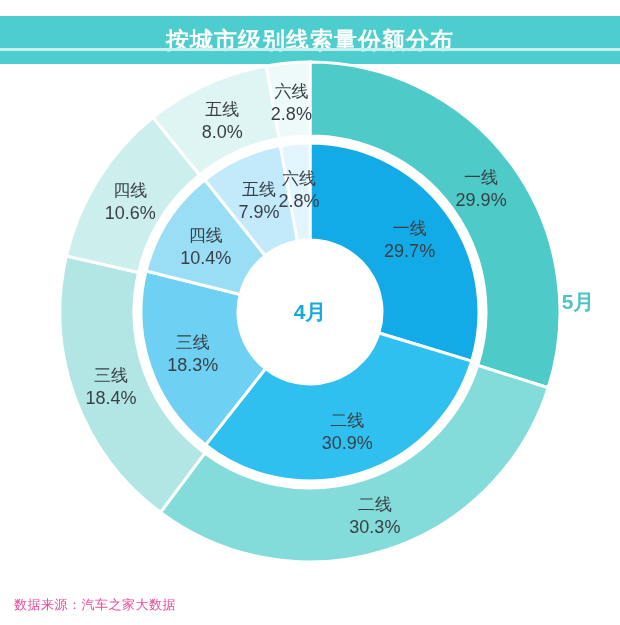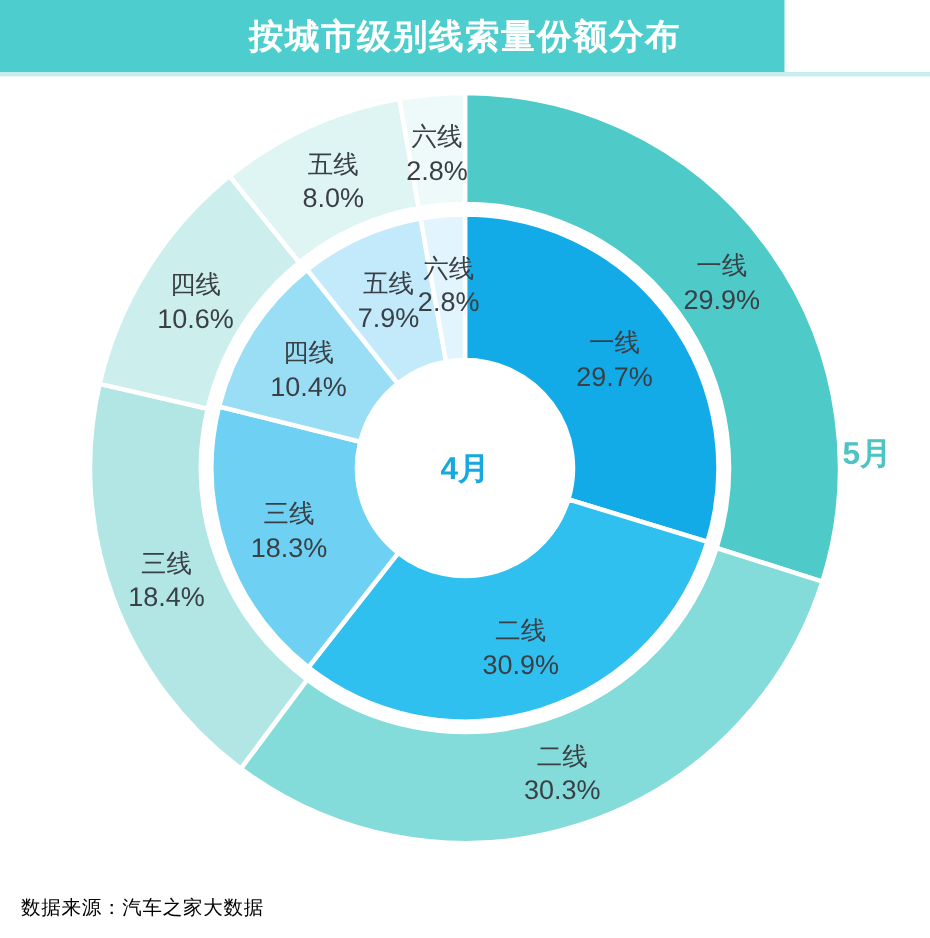--- a/index.html
+++ b/index.html
@@ -3,21 +3,21 @@
 <meta charset="utf-8">
 <style>
   html,body{margin:0;padding:0;}
   body{
     width:620px;height:625px;
     background:#ffffff;
     font-family:"Liberation Sans","DejaVu Sans",sans-serif;
     overflow:hidden;position:relative;
   }
   #header{
-    position:absolute;left:0;top:0;width:523px;height:48px;
+    position:absolute;left:0;top:16px;width:620px;height:48px;
     background:#4dcdcd;
   }
   #header-title{
     position:absolute;left:0;top:0;width:620px;height:48px;
     display:flex;align-items:center;justify-content:center;
     color:#ffffff;font-size:23px;font-weight:bold;letter-spacing:1px;
   }
   #header-rule{
     position:absolute;left:0;top:48px;width:620px;height:3px;
     background:#c9eeee;
@@ -37,21 +37,21 @@
   .center-label{
     font-family:"Liberation Sans","DejaVu Sans",sans-serif;
     font-size:21px;font-weight:bold;fill:#18a8e0;text-anchor:middle;
   }
   .outer-ring-label{
     font-family:"Liberation Sans","DejaVu Sans",sans-serif;
     font-size:21px;font-weight:bold;fill:#4dc3c3;text-anchor:middle;
   }
   #footer-source{
     position:absolute;left:14px;top:596px;
-    font-size:13px;color:#000000;letter-spacing:.5px;
+    font-size:13px;color:#ec4899;letter-spacing:.5px;
   }
 </style>
 </head>
 <body>
 
 <div id="header">
   <div id="header-title">按城市级别线索量份额分布</div>
 </div>
 <div id="header-rule"></div>
 

